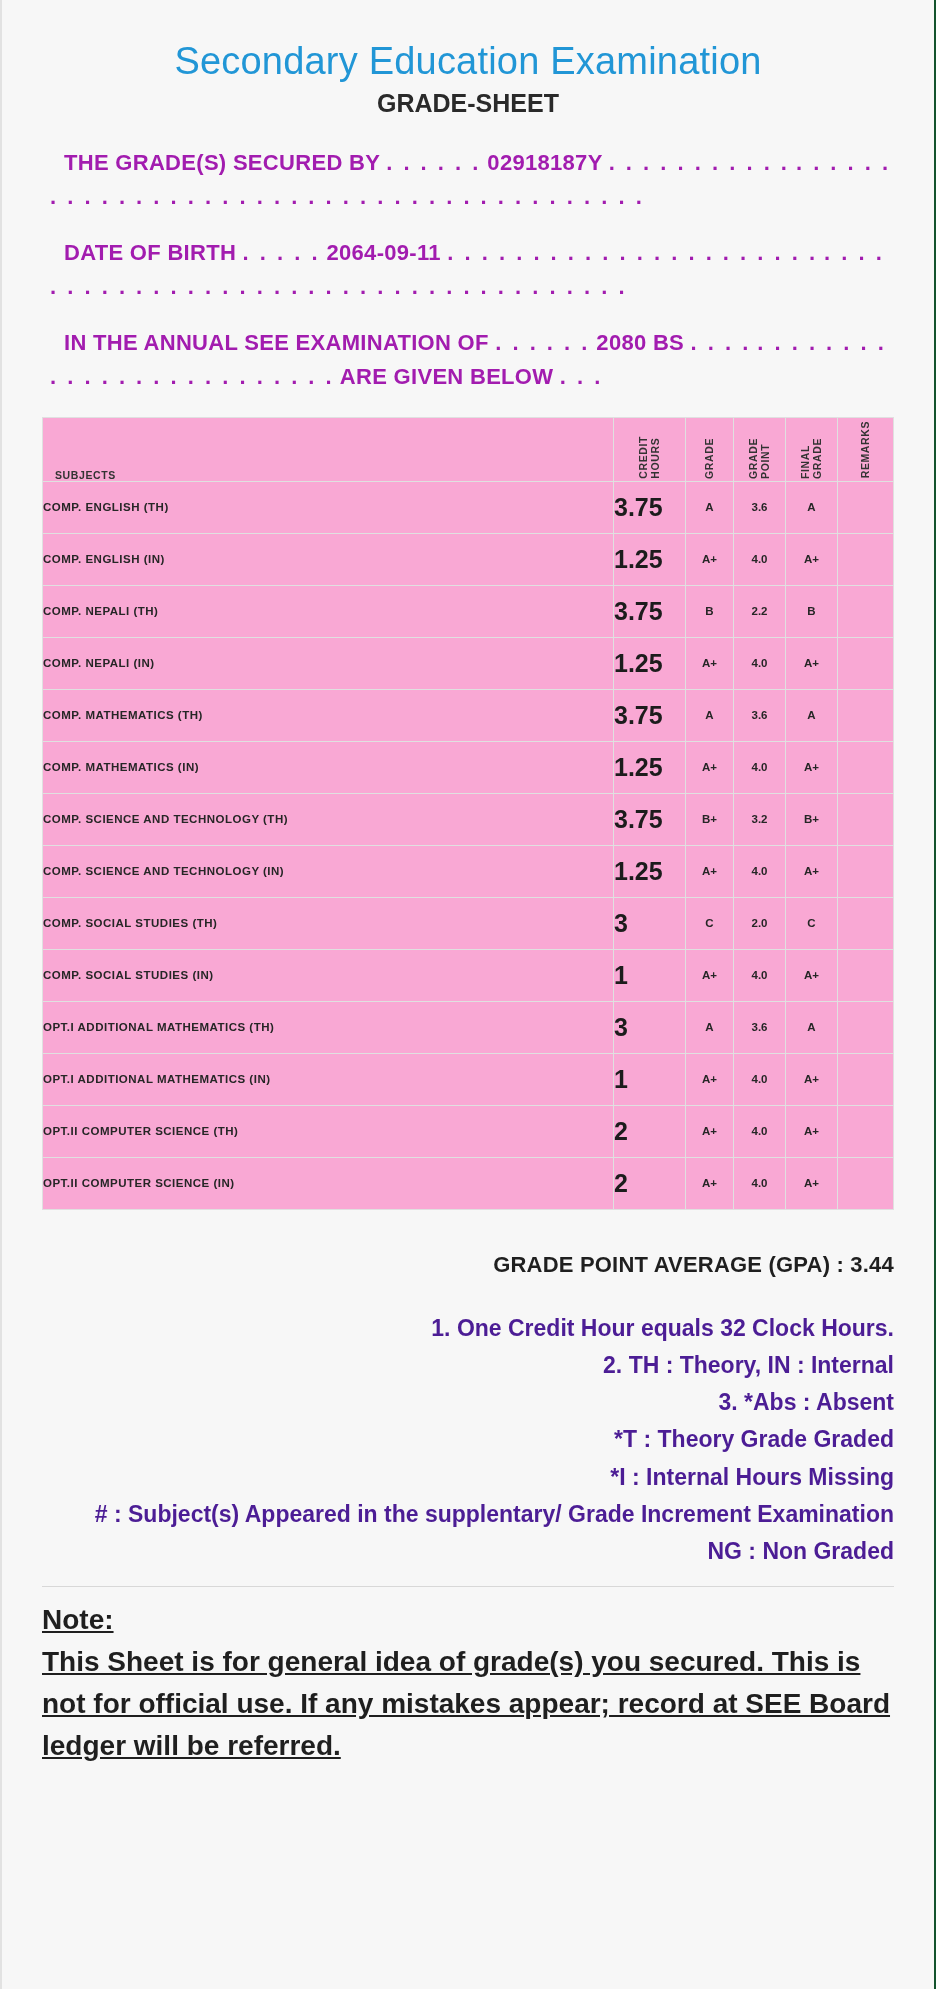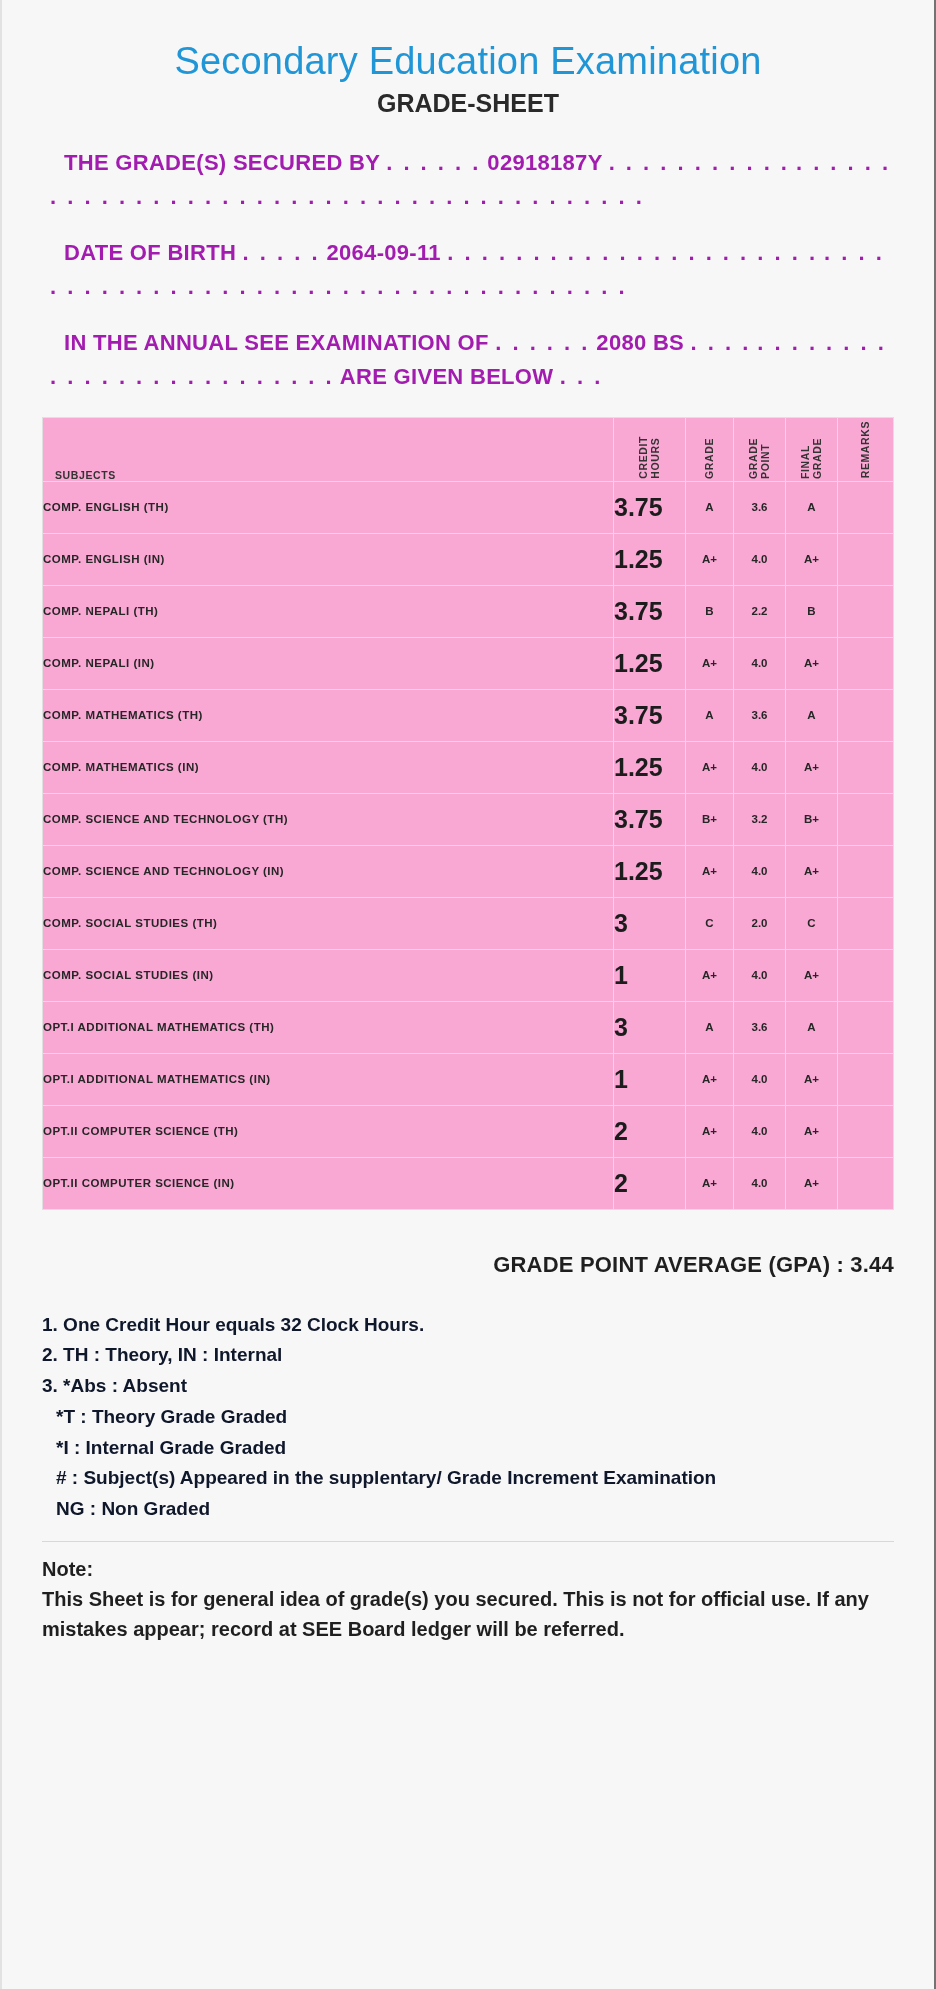--- a/index.html
+++ b/index.html
@@ -11,21 +11,21 @@
   }
   body {
     width: 936px;
     min-height: 1989px;
   }
   .page {
     width: 936px;
     min-height: 1989px;
     background: #f7f7f7;
     border-left: 2px solid #e2e2e2;
-    border-right: 2px solid #737373;
+    border-right: 2px solid #14532d;
     padding: 30px 40px 10px 40px;
   }
   .title {
     text-align: center;
     color: #2196d6;
     font-size: 38px;
     font-weight: 400;
     letter-spacing: 0.2px;
     margin: 10px 0 6px 0;
   }
@@ -112,38 +112,40 @@
 
   .gpa {
     text-align: right;
     font-size: 22px;
     font-weight: bold;
     color: #1f1f1f;
     margin: 42px 0 32px 0;
     letter-spacing: 0.2px;
   }
   .notes {
-    font-size: 19px;
-    font-weight: bold;
-    color: #0f172a;
+    font-size: 23px;
+    font-weight: bold;
+    color: #4c1d95;
     line-height: 1.62;
     margin: 0 0 16px 0;
+    text-align: right;
   }
   .notes .ind { display: inline-block; width: 14px; }
   .hr {
     border: none;
     border-top: 1px solid #d8d8d8;
     margin: 14px 0 12px 0;
   }
   .note-block {
-    font-size: 20px;
+    font-size: 28px;
     font-weight: bold;
     color: #1f1f1f;
     line-height: 1.5;
     padding-bottom: 24px;
+    text-decoration: underline;
   }
 </style>
 </head>
 <body>
 
 <div class="page">
 
   <div class="title">Secondary Education Examination</div>
   <div class="subtitle">GRADE-SHEET</div>
 
@@ -311,21 +313,21 @@
     </tbody>
   </table>
 
   <div class="gpa">GRADE POINT AVERAGE (GPA) : 3.44</div>
 
   <div class="notes">
     <div>1. One Credit Hour equals 32 Clock Hours.</div>
     <div>2. TH : Theory, IN : Internal</div>
     <div>3. *Abs : Absent</div>
     <div><span class="ind"></span><span>*T : Theory Grade Graded</span></div>
-    <div><span class="ind"></span><span>*I : Internal Grade Graded</span></div>
+    <div><span class="ind"></span><span>*I : Internal Hours Missing</span></div>
     <div><span class="ind"></span><span># : Subject(s) Appeared in the supplentary/ Grade Increment Examination</span></div>
     <div><span class="ind"></span><span>NG : Non Graded</span></div>
   </div>
 
   <hr class="hr">
 
   <div class="note-block">
     <div>Note:</div>
     <div>This Sheet is for general idea of grade(s) you secured. This is not for official use. If any mistakes appear; record at SEE Board ledger will be referred.</div>
   </div>

